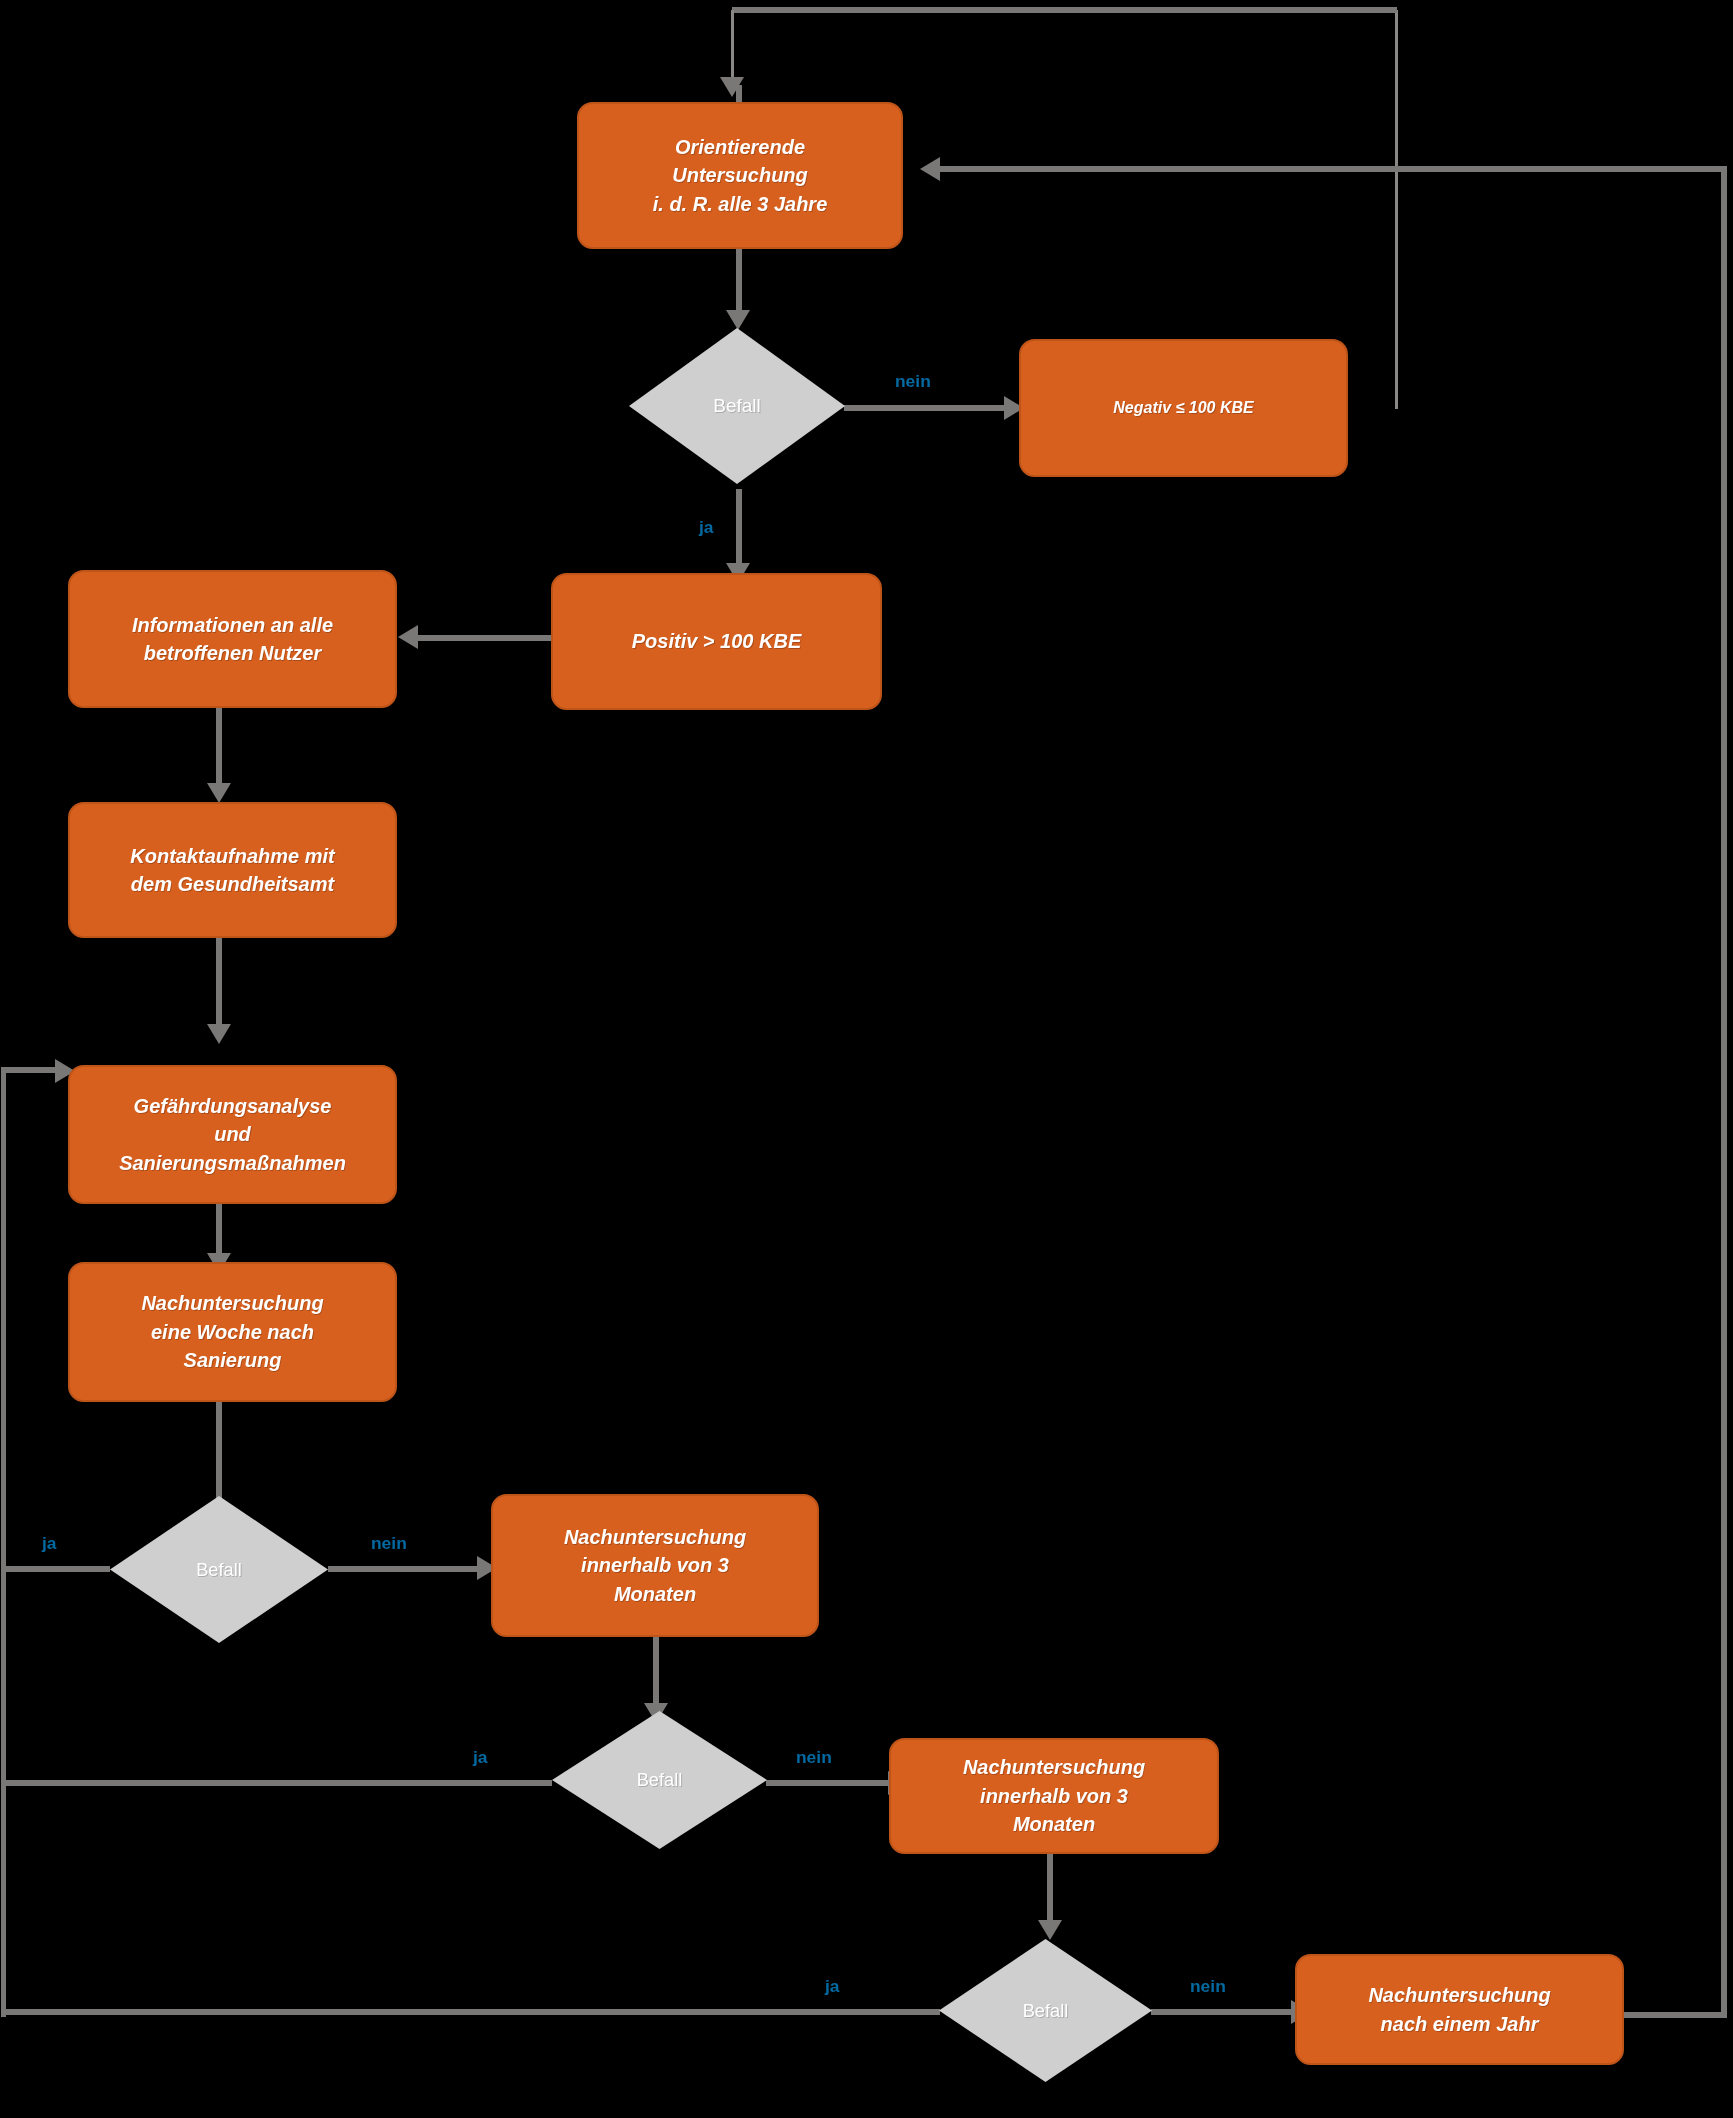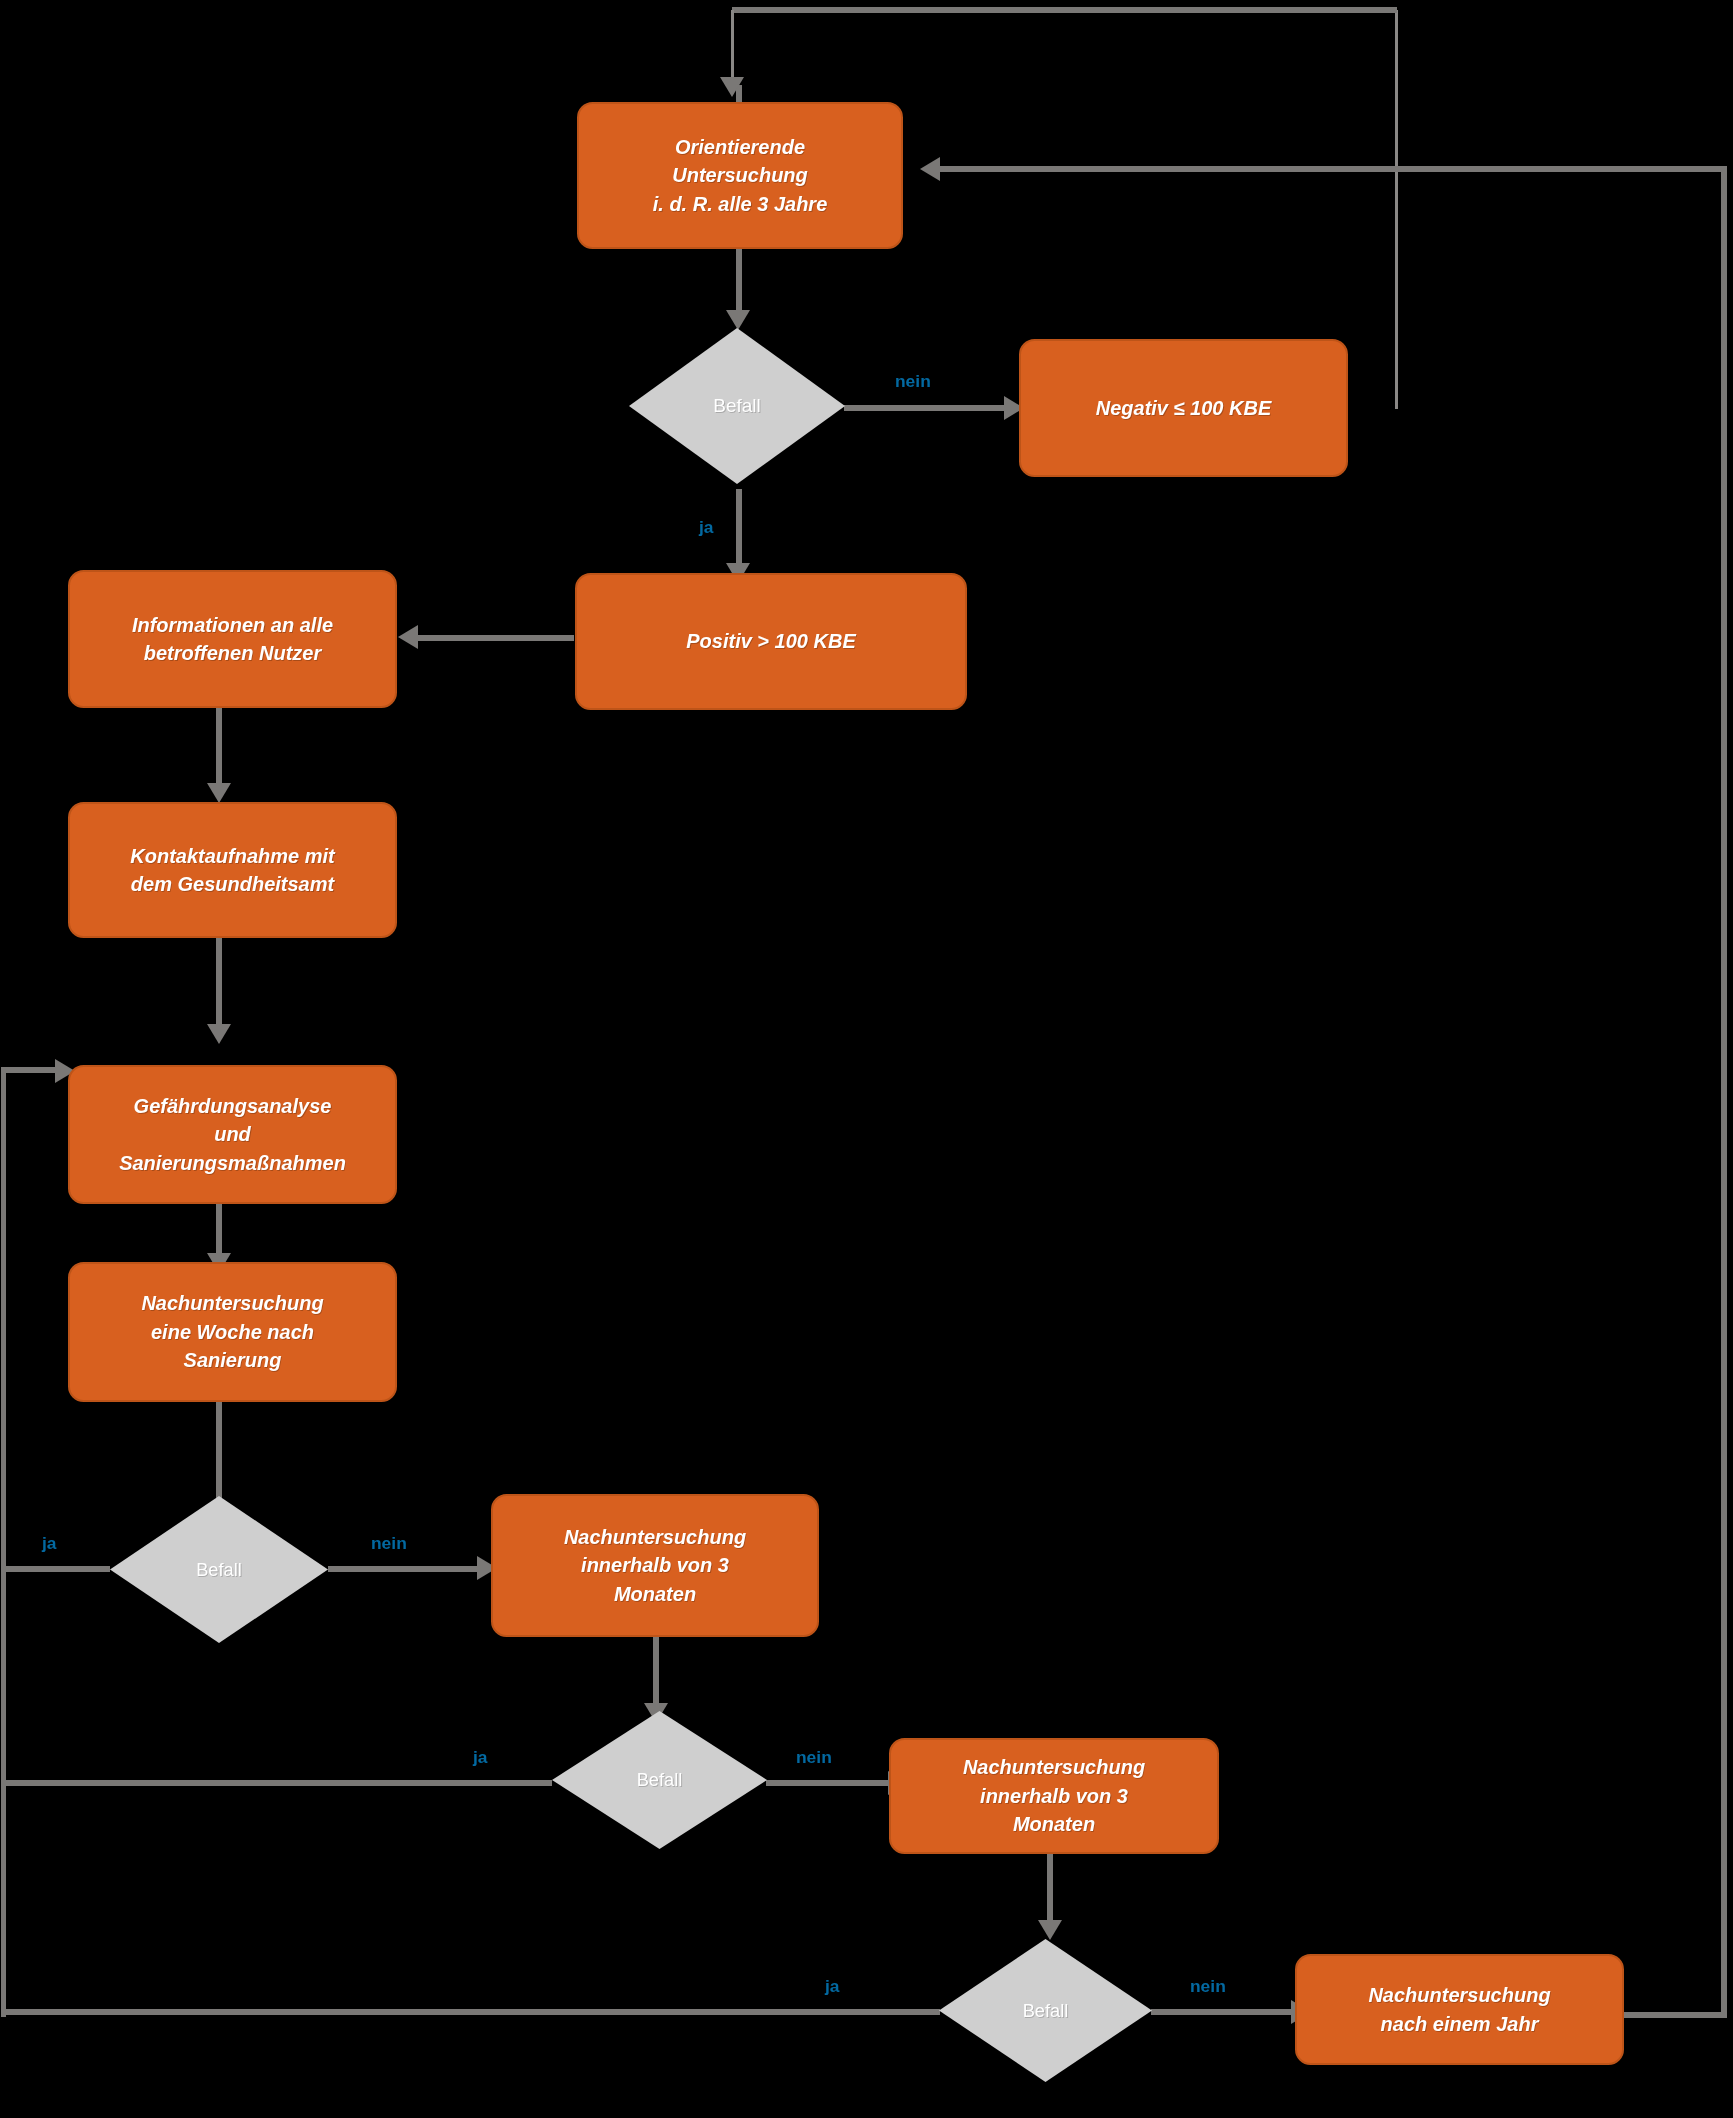--- a/index.html
+++ b/index.html
@@ -169,25 +169,25 @@
 
   <div class="edgelabel" style="left:825px; top:1976px;">ja</div>
   <div class="edgelabel" style="left:1190px; top:1976px;">nein</div>
 
   <div class="node" style="left:577px; top:102px; width:326px; height:147px; font-size:20px;">
     <span class="lines">Orientierende
 Untersuchung
 i. d. R. alle 3 Jahre</span>
   </div>
 
-  <div class="node" style="left:1019px; top:339px; width:329px; height:138px; font-size:20px;">
+  <div class="node" style="left:1019px; top:339px; width:329px; height:138px; font-size:16px;">
     <span class="lines">Negativ ≤ 100 KBE</span>
   </div>
 
-  <div class="node" style="left:575px; top:573px; width:392px; height:137px; font-size:20px;">
+  <div class="node" style="left:551px; top:573px; width:331px; height:137px; font-size:20px;">
     <span class="lines">Positiv &gt; 100 KBE</span>
   </div>
 
   <div class="node" style="left:68px; top:570px; width:329px; height:138px; font-size:20px;">
     <span class="lines">Informationen an alle
 betroffenen Nutzer</span>
   </div>
 
   <div class="node" style="left:68px; top:802px; width:329px; height:136px; font-size:20px;">
     <span class="lines">Kontaktaufnahme mit

